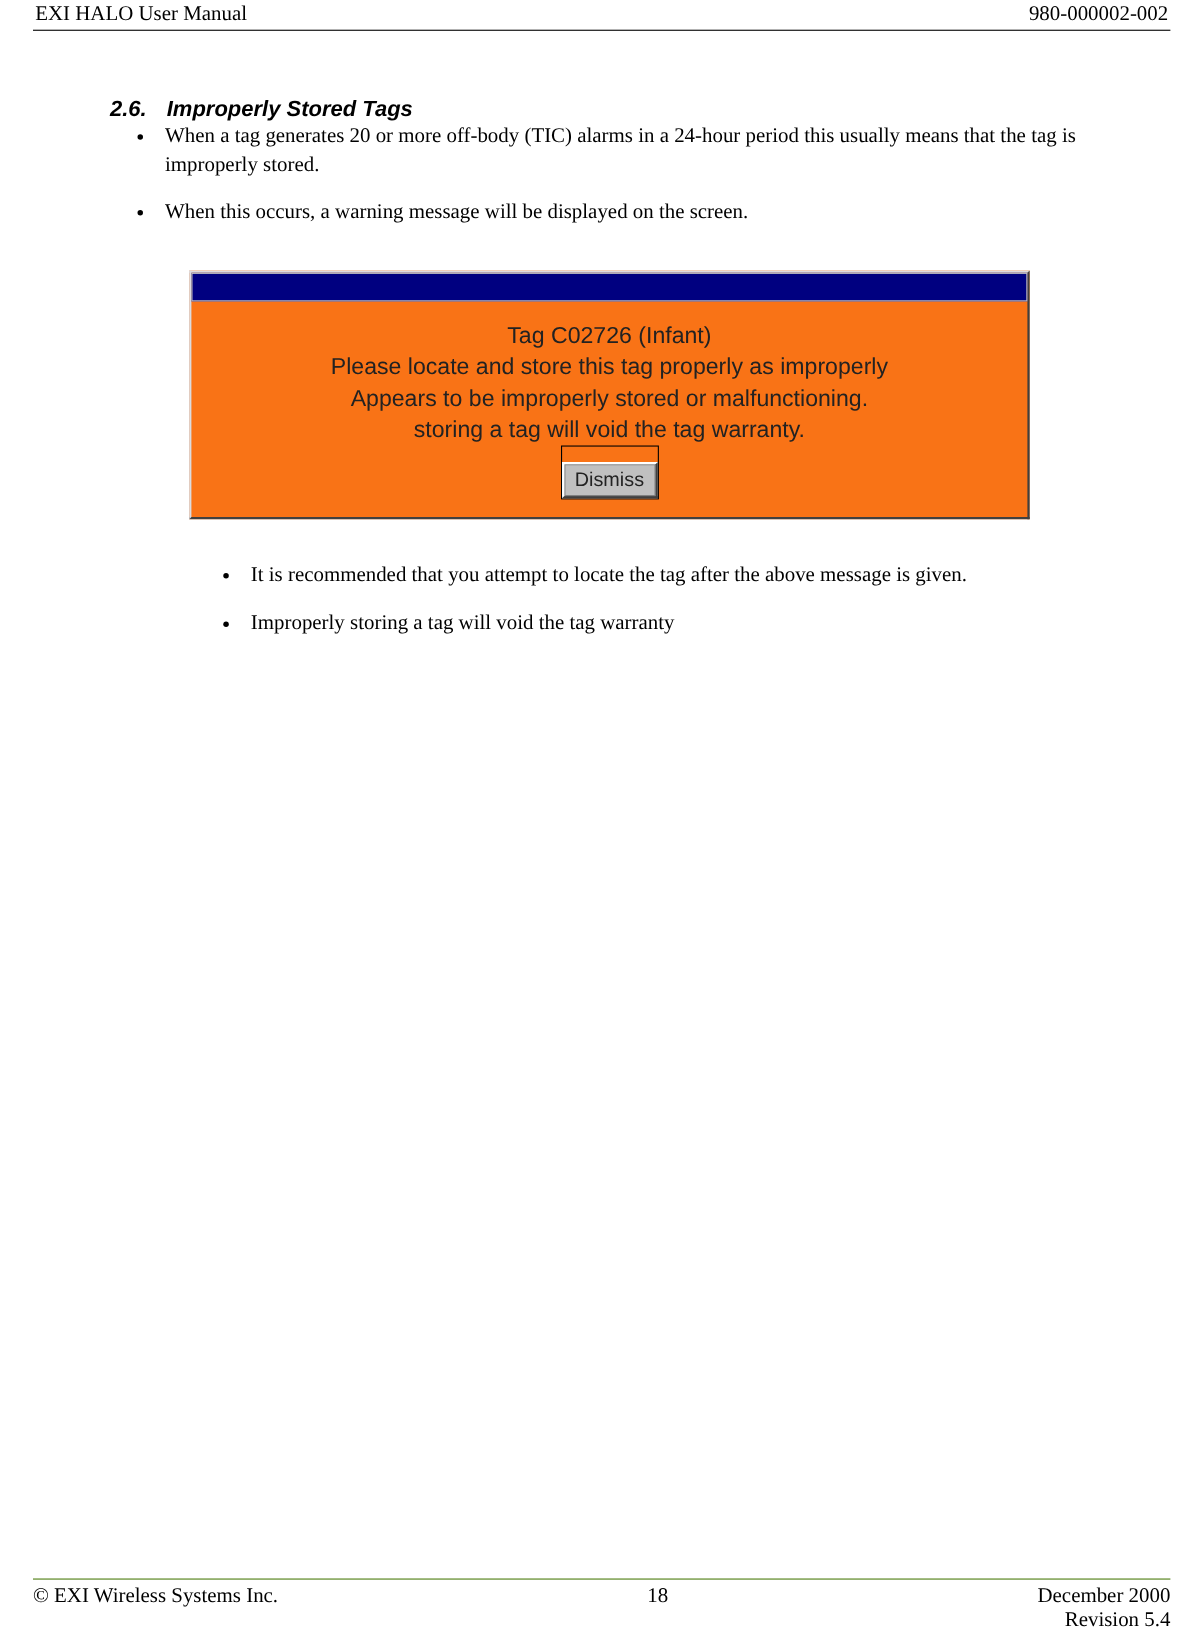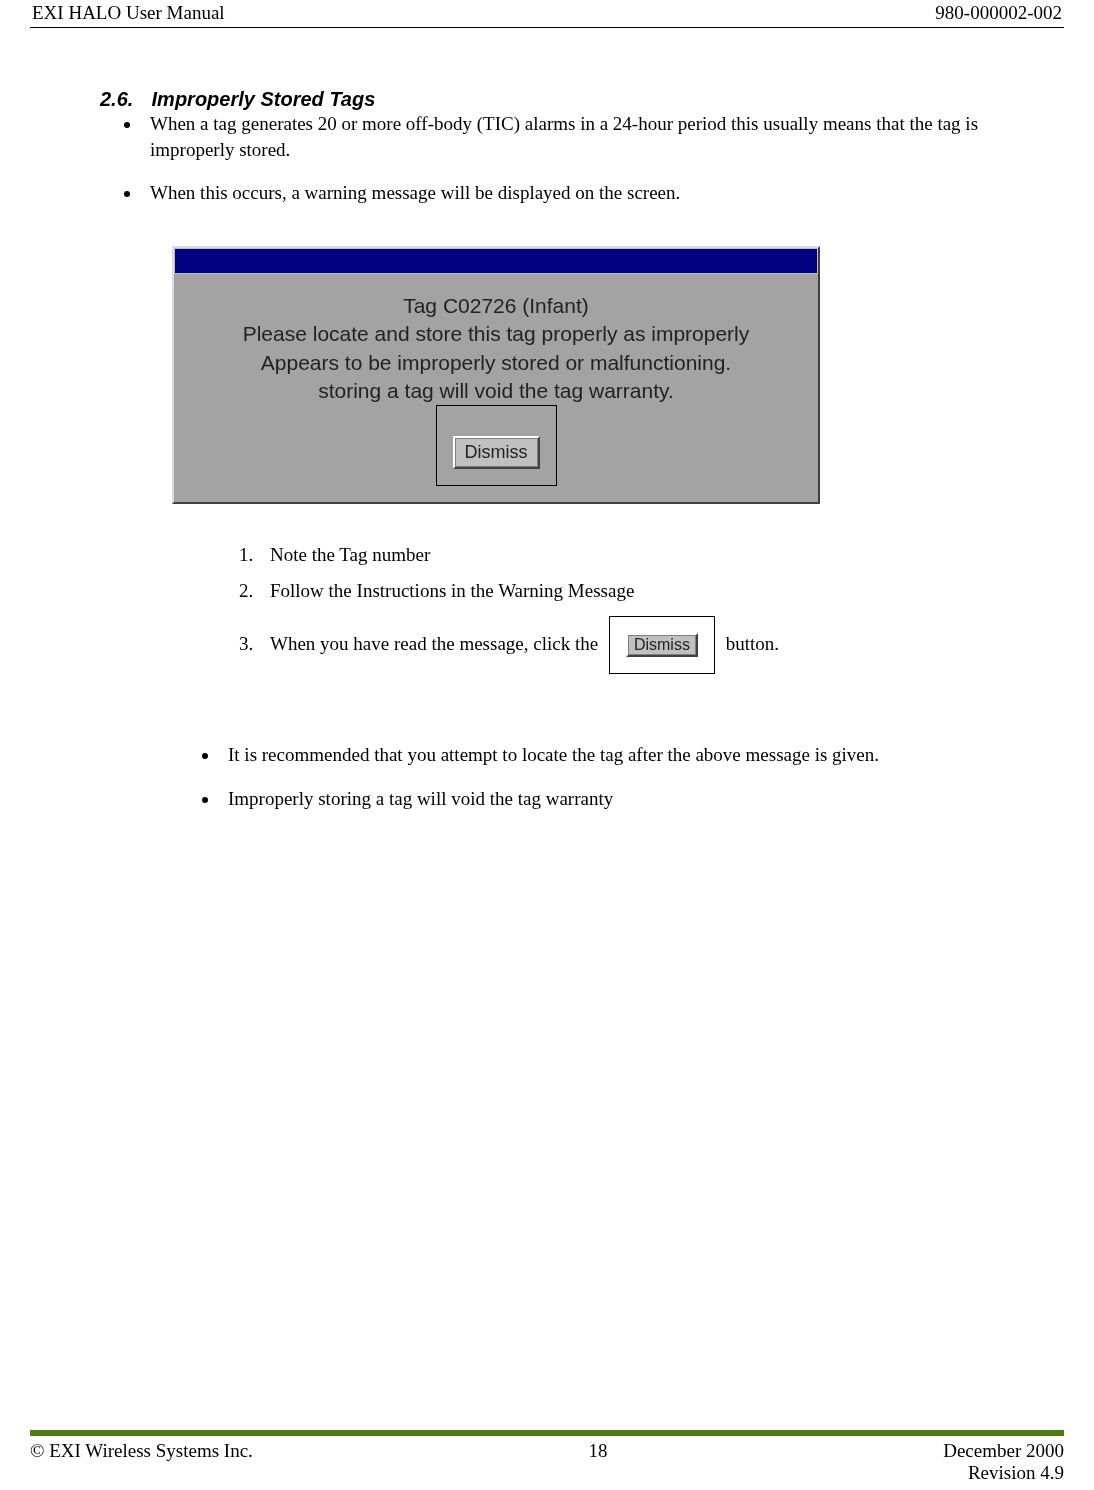--- a/index.html
+++ b/index.html
@@ -43,26 +43,26 @@
   }
   ul.bullets > li {
     margin-bottom: 18px;
     padding-left: 8px;
     line-height: 1.35;
   }
   .dialog-wrap {
     margin: 40px 0 40px 72px;
   }
   .dialog {
-    width: 648px;
+    width: 764px;
     border-top: 2px solid #dcdce0;
     border-left: 2px solid #dcdce0;
     border-right: 2px solid #404040;
     border-bottom: 2px solid #404040;
-    background: #a3a3a3;
+    background: #f97316;
     box-sizing: border-box;
   }
   .titlebar {
     height: 24px;
     background: #000080;
     border: 1px solid #c0c0c0;
   }
   .dialog-body {
     padding: 18px 12px 16px 12px;
     text-align: center;
@@ -81,21 +81,21 @@
     font-family: "MS Sans Serif", Arial, sans-serif;
     font-size: 18px;
     color: #222;
     padding: 2px 10px;
     cursor: pointer;
     box-shadow: 0 0 0 1px #808080 inset;
   }
   .btn-outer {
     display:inline-block;
     border:1px solid #000;
-    padding:16px;
+    padding:0;
   }
   .dismiss-btn { margin-top: 14px; }
   .dismiss-btn-inline {
     font-size: 16px;
     padding: 1px 6px;
     vertical-align: middle;
   }
   .steps-block {
     margin: 0 0 70px 130px;
   }
@@ -116,21 +116,21 @@
   }
   ul.bullets2 > li {
     margin-bottom: 22px;
     padding-left: 8px;
   }
   .footer {
     position: absolute;
     bottom: 6px;
     left: 30px;
     right: 30px;
-    border-top: 6px solid #4d7c0f;
+    border-top: 1px solid #4d7c0f;
     padding-top: 4px;
   }
   .footer-row1 {
     display: flex;
     justify-content: space-between;
   }
   .footer-row2 {
     text-align: right;
   }
 </style>
@@ -160,41 +160,30 @@
         <div class="dialog-body">
           <div>Tag C02726 (Infant)</div>
           <div>Please locate and store this tag properly as improperly</div>
           <div>Appears to be improperly stored or malfunctioning.</div>
           <div>storing a tag will void the tag warranty.</div>
           <span class="btn-outer"><span class="dismiss-btn">Dismiss</span></span>
         </div>
       </div>
     </div>
 
-    <div class="steps-block">
-      <ol class="steps">
-        <li>Note the Tag number</li>
-        <li>Follow the Instructions in the Warning Message</li>
-        <li>
-          <span>When you have read the message, click the</span>
-          <span class="inline-btn-wrap"><span class="btn-outer"><span class="dismiss-btn-inline">Dismiss</span></span></span>
-          <span>button.</span>
-        </li>
-      </ol>
-    </div>
 
     <ul class="bullets2">
       <li>It is recommended that you attempt to locate the tag after the above message is given.</li>
       <li>Improperly storing a tag will void the tag warranty</li>
     </ul>
   </div>
 </div>
 
 <div class="footer">
   <div class="footer-row1">
     <span>© EXI Wireless Systems Inc.</span>
     <span>18</span>
     <span>December 2000</span>
   </div>
   <div class="footer-row2">
-    <span>Revision 4.9</span>
+    <span>Revision 5.4</span>
   </div>
 </div>
 
 </body></html>

